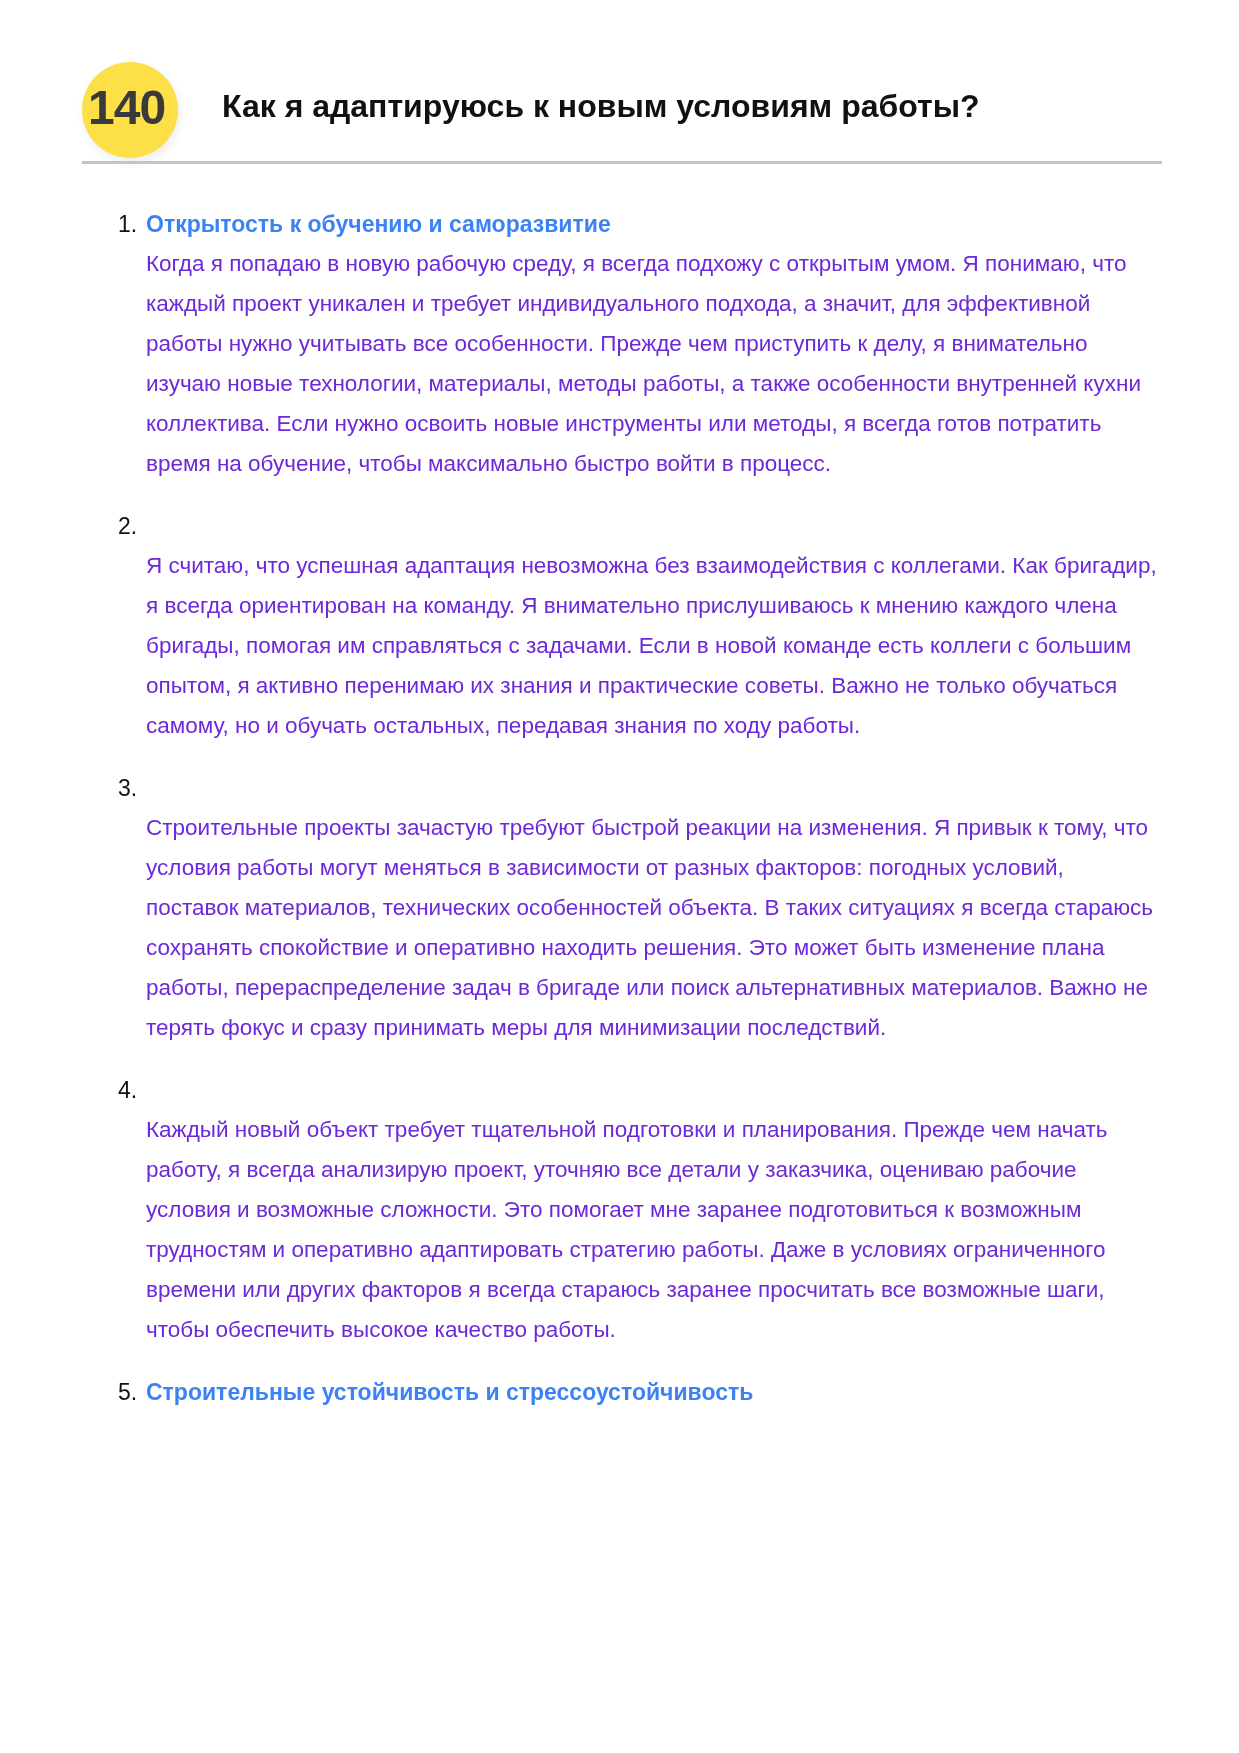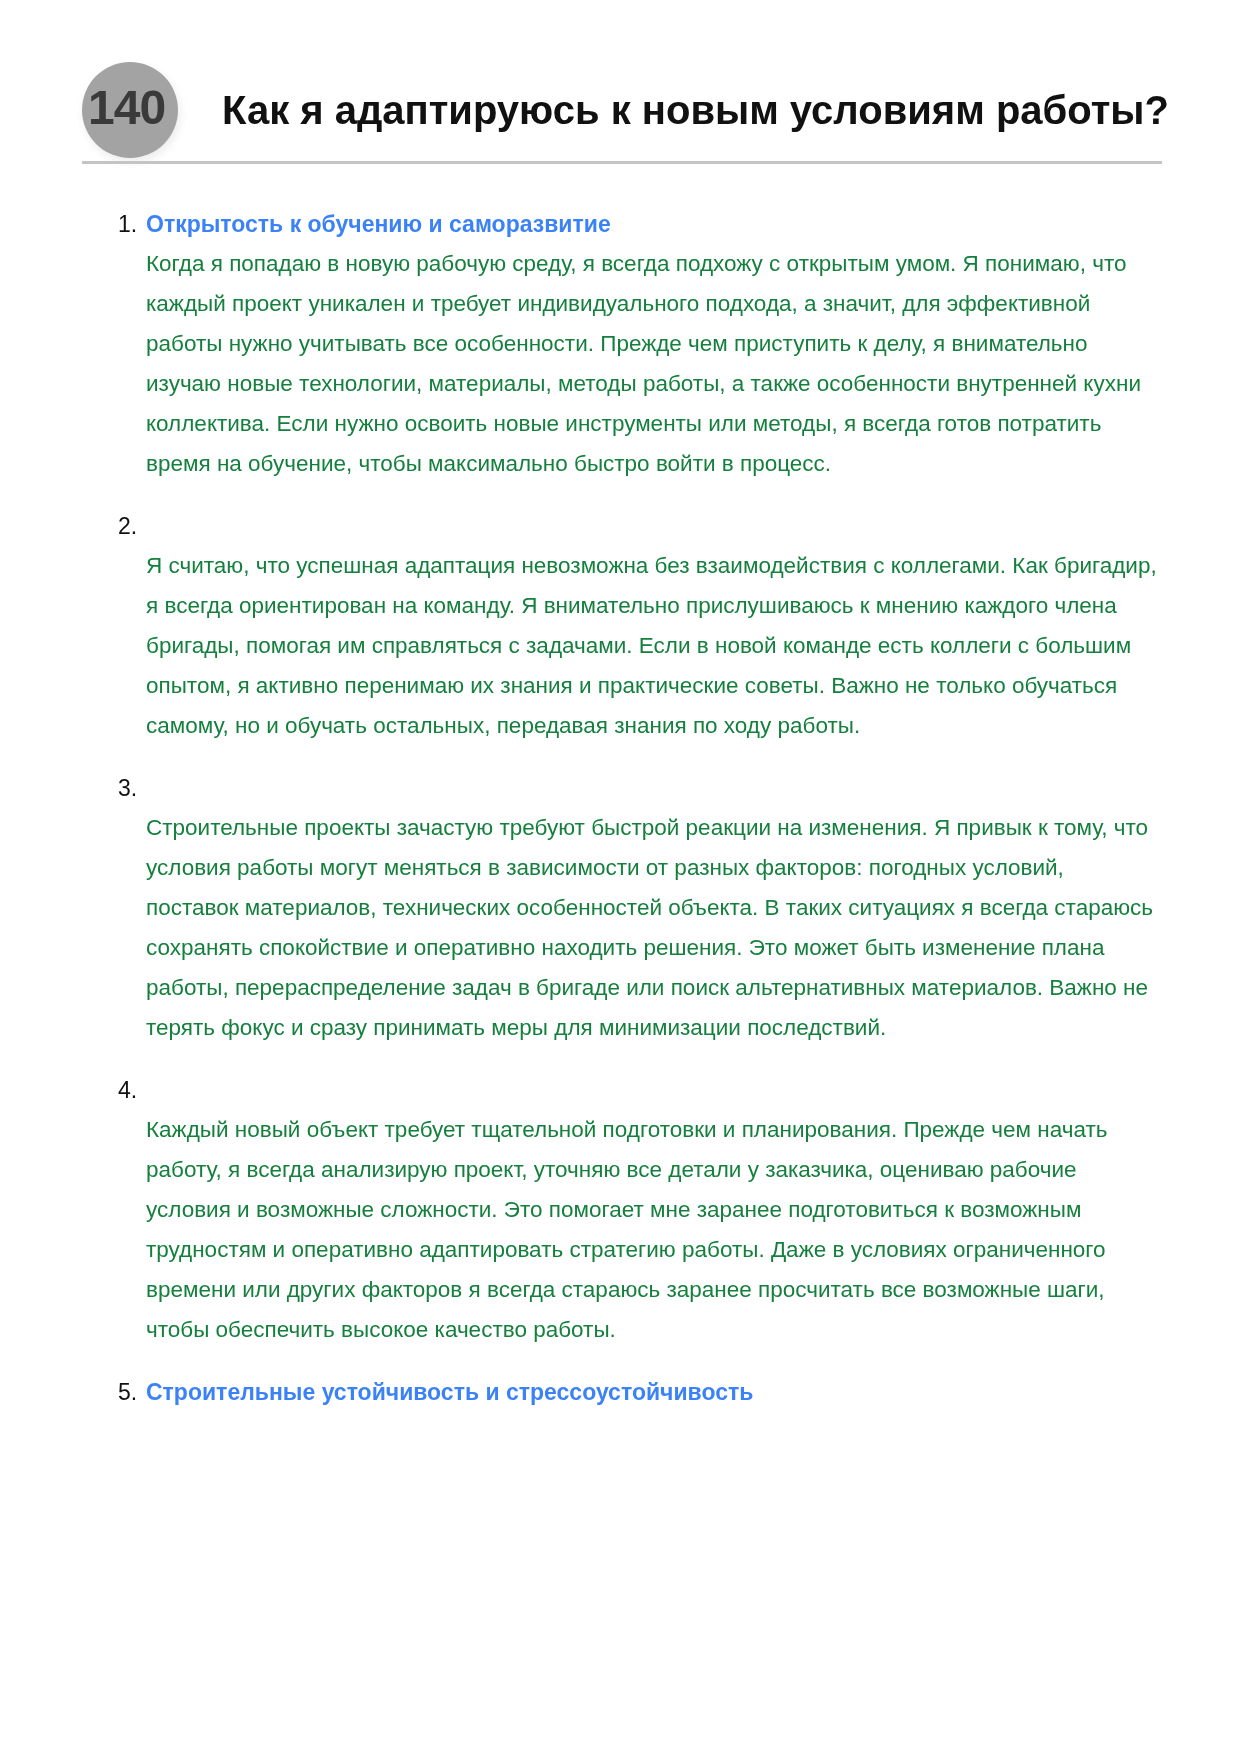--- a/index.html
+++ b/index.html
@@ -1,27 +1,27 @@
 <!DOCTYPE html>
 <html><head>
 <meta charset="utf-8">
 <style>
   html, body { margin: 0; padding: 0; background: #ffffff; }
   body { width: 1239px; height: 1753px; position: relative; overflow: hidden; font-family: "Liberation Sans", "DejaVu Sans", sans-serif; color: #222; }
   .header { position: absolute; left: 82px; top: 62px; width: 1080px; height: 100px; }
-  .badge { position: absolute; left: 0; top: 0; width: 96px; height: 96px; border-radius: 50%; background: #a3a3a3; box-shadow: 2px 4px 10px rgba(0,0,0,0.08); }
+  .badge { position: absolute; left: 0; top: 0; width: 96px; height: 96px; border-radius: 50%; background: #fde047; box-shadow: 2px 4px 10px rgba(0,0,0,0.08); }
   .badge-num { position: absolute; left: 6px; top: 18px; font-size: 48px; font-weight: bold; color: #3a3a3a; letter-spacing: -1px; }
-  .title { position: absolute; left: 140px; top: 26px; font-size: 40px; font-weight: bold; color: #111; white-space: nowrap; }
+  .title { position: absolute; left: 140px; top: 26px; font-size: 32px; font-weight: bold; color: #111; white-space: nowrap; }
   .rule { position: absolute; left: 82px; top: 161px; width: 1080px; height: 3px; background: #c4c4c4; }
   .content { position: absolute; left: 118px; top: 204px; width: 1040px; }
   .item { position: relative; margin-bottom: 22px; }
   .item-head { display: flex; font-size: 23px; line-height: 40px; }
   .item-num { width: 28px; text-align: left; color: #111; }
   .item-title { font-weight: bold; color: #3b82f6; }
-  .item-body { margin-left: 28px; font-size: 22.5px; line-height: 40px; color: #15803d; }
+  .item-body { margin-left: 28px; font-size: 22.5px; line-height: 40px; color: #6d28d9; }
 </style>
 </head>
 <body>
 
 <div class="header">
   <div class="badge">
     <span class="badge-num">140</span>
   </div>
   <div class="title">Как я адаптируюсь к новым условиям работы?</div>
 </div>

